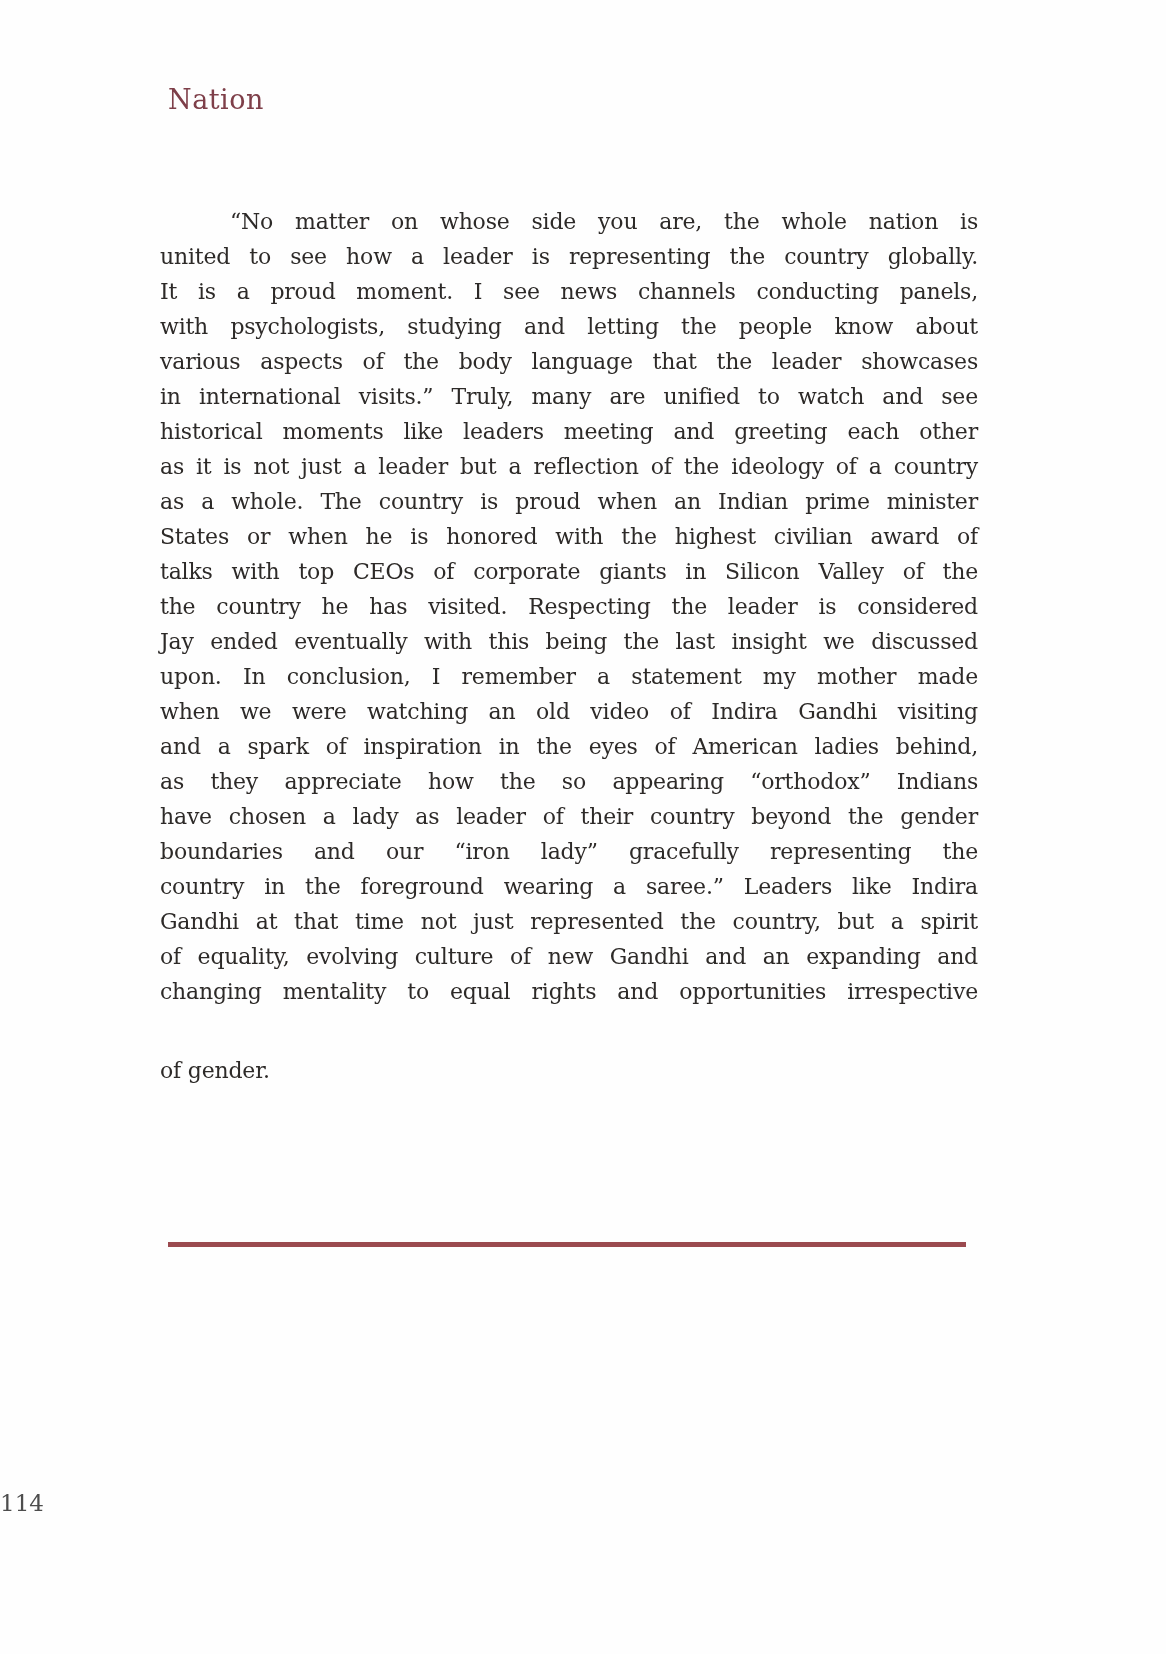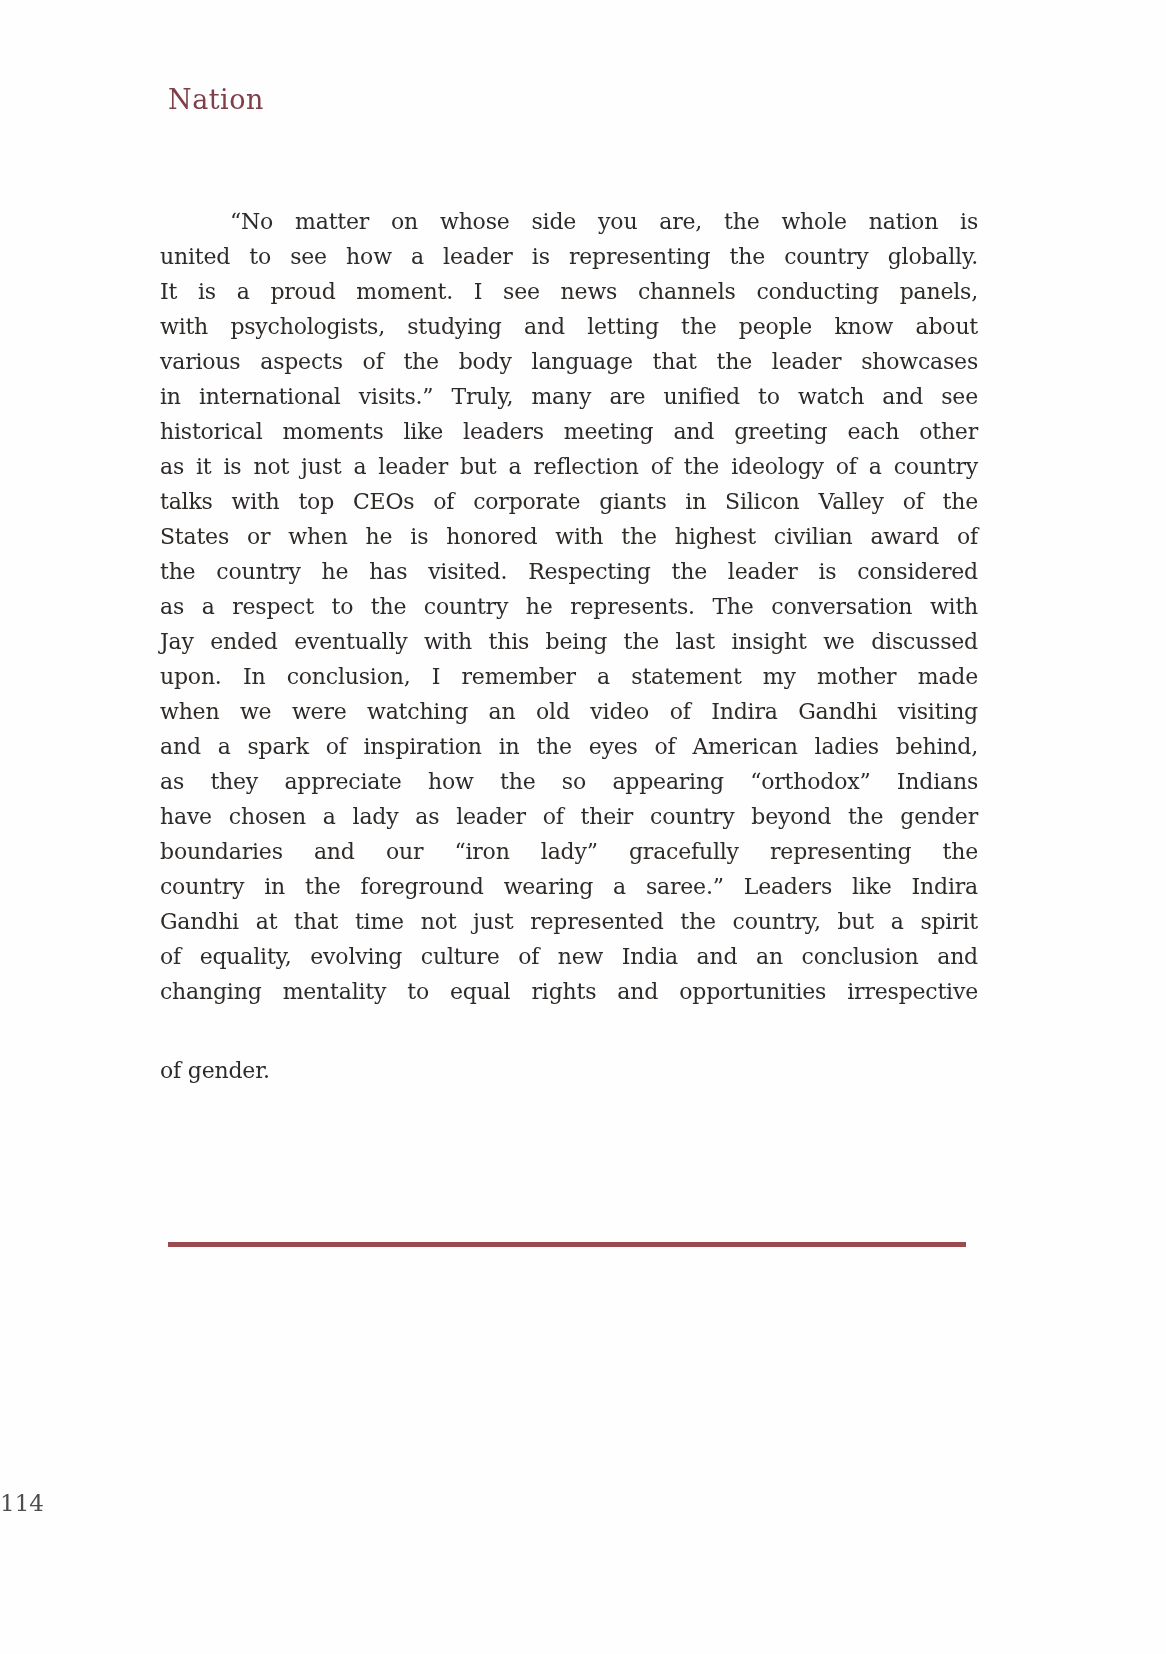--- a/index.html
+++ b/index.html
@@ -76,34 +76,34 @@
 
   <div class="body-text">
       <div class="body-line">“No matter on whose side you are, the whole nation is</div>
       <div class="body-line">united to see how a leader is representing the country globally.</div>
       <div class="body-line">It is a proud moment. I see news channels conducting panels,</div>
       <div class="body-line">with psychologists, studying and letting the people know about</div>
       <div class="body-line">various aspects of the body language that the leader showcases</div>
       <div class="body-line">in international visits.” Truly, many are unified to watch and see</div>
       <div class="body-line">historical moments like leaders meeting and greeting each other</div>
       <div class="body-line">as it is not just a leader but a reflection of the ideology of a country</div>
+      <div class="body-line">as a whole. The country is proud when an Indian prime minister</div>
+      <div class="body-line">States or when he is honored with the highest civilian award of</div>
       <div class="body-line">talks with top CEOs of corporate giants in Silicon Valley of the</div>
-      <div class="body-line">States or when he is honored with the highest civilian award of</div>
       <div class="body-line">the country he has visited. Respecting the leader is considered</div>
-      <div class="body-line">as a respect to the country he represents. The conversation with</div>
       <div class="body-line">Jay ended eventually with this being the last insight we discussed</div>
       <div class="body-line">upon. In conclusion, I remember a statement my mother made</div>
       <div class="body-line">when we were watching an old video of Indira Gandhi visiting</div>
       <div class="body-line">and a spark of inspiration in the eyes of American ladies behind,</div>
       <div class="body-line">as they appreciate how the so appearing “orthodox” Indians</div>
       <div class="body-line">have chosen a lady as leader of their country beyond the gender</div>
       <div class="body-line">boundaries and our “iron lady” gracefully representing the</div>
       <div class="body-line">country in the foreground wearing a saree.” Leaders like Indira</div>
       <div class="body-line">Gandhi at that time not just represented the country, but a spirit</div>
-      <div class="body-line">of equality, evolving culture of new India and an conclusion and</div>
+      <div class="body-line">of equality, evolving culture of new Gandhi and an expanding and</div>
       <div class="body-line">changing mentality to equal rights and opportunities irrespective</div>
       <div class="body-line">of gender.</div>
     </div>
 
   <div class="section-rule"></div>
 
   <div class="page-number">114</div>
 
 </div>
 

